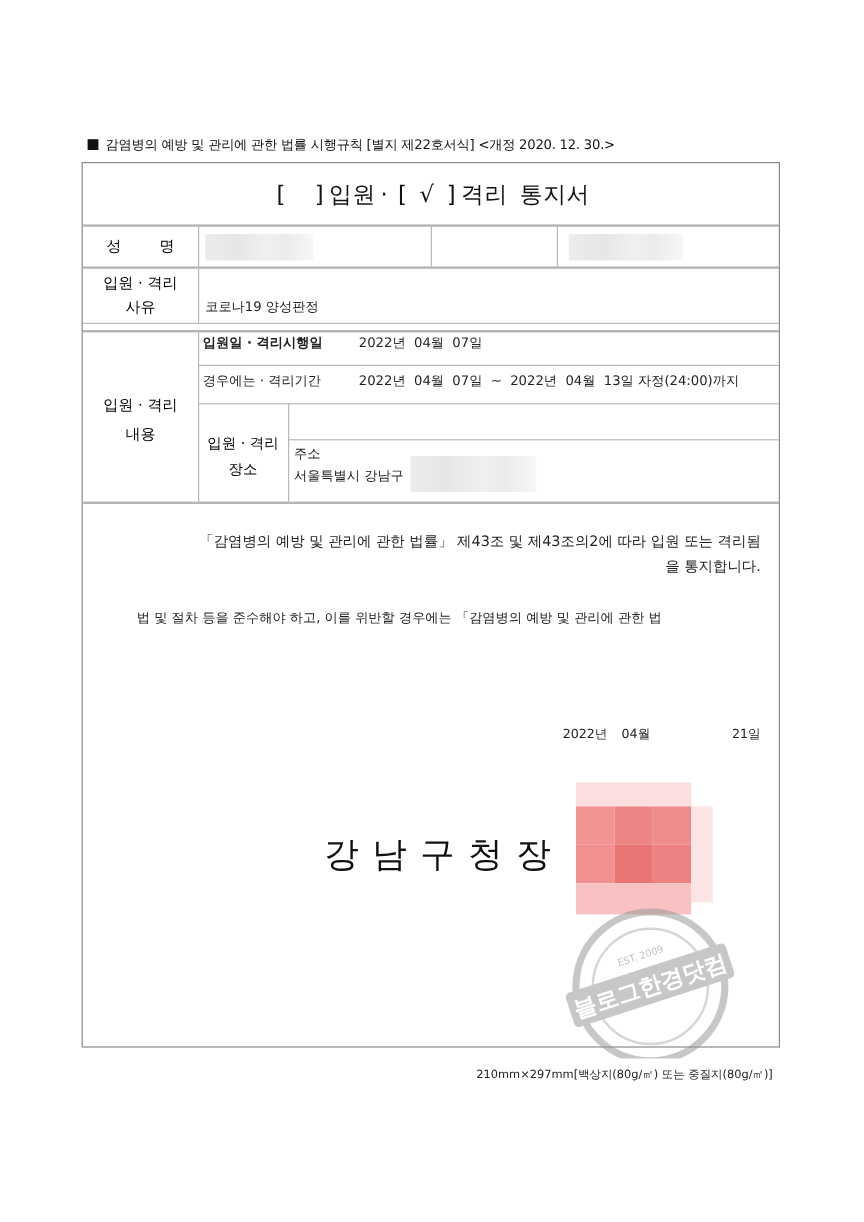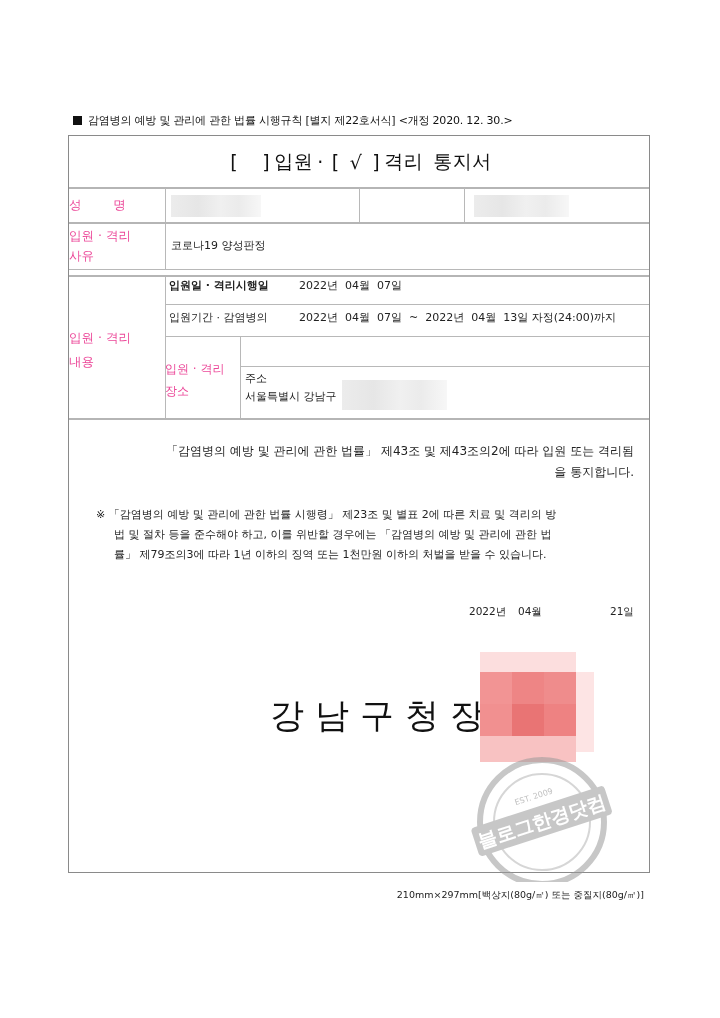--- a/index.html
+++ b/index.html
@@ -21,30 +21,30 @@
     .title-row {
       position: absolute; left: 0; top: 0; width: 580px; height: 51px;
       border-bottom: 2px solid #b5b5b5;
       display: flex; align-items: center; justify-content: center;
       font-size: 19px; color: #111; letter-spacing: 0.5px;
     }
     .title-row .br { margin: 0 4px; }
     .cell { position: absolute; box-sizing: border-box; }
     .hline { position: absolute; left: 0; width: 580px; height: 0; border-top: 1px solid #b8b8b8; }
     .vline { position: absolute; width: 0; border-left: 1px solid #b8b8b8; }
-    .label { font-size: 12.5px; color: #ec4899; text-align: left; }
+    .label { font-size: 12.5px; color: #000000; text-align: center; }
     .value { font-size: 11px; color: #222; }
     .blur {
       position: absolute; background: linear-gradient(90deg, #ececec 0%, #e6e6e6 30%, #f0f0f0 55%, #ebebeb 75%, #f7f7f7 100%);
       filter: blur(0.5px);
     }
     .notice { position: absolute; font-size: 12px; color: #222; line-height: 21px; }
     .note { position: absolute; font-size: 11px; color: #222; line-height: 20px; }
     .date-row { position: absolute; top: 604px; font-size: 10.5px; color: #222; }
-    .signer { position: absolute; left: 270px; top: 693px; font-size: 34px; color: #111; letter-spacing: 11px; }
+    .signer { position: absolute; left: 270px; top: 693px; font-size: 29px; color: #111; letter-spacing: 11px; }
     .seal-blur {
       position: absolute; left: 480px; top: 652px; width: 96px; height: 110px;
       background:
         linear-gradient(180deg, rgba(255,255,255,0) 0%, rgba(255,255,255,0) 100%);
     }
     .seal-blur div { position: absolute; }
     .stamp {
       position: absolute; left: 462px; top: 752px; width: 160px; height: 130px; opacity: 0.55;
     }
     .paper-size { position: absolute; right: 76px; top: 889px; font-size: 9.5px; color: #222; white-space: nowrap; }
@@ -79,37 +79,37 @@
   </div>
   <div class="blur" style="left:102px; top:59px; width:90px; height:22px;"></div>
   <div class="blur" style="left:405px; top:59px; width:95px; height:22px;"></div>
   <div class="hline" style="top:86px; border-top:2px solid #b5b5b5;"></div>
 
   <div class="vline" style="left:96px; top:88px; height:45px;"></div>
   <div class="cell label" style="left:0; top:90px; width:96px; line-height:20px;">
     <div>입원 · 격리</div>
     <div>사유</div>
   </div>
-  <div class="cell value" style="left:102px; top:102px;text-align:center;">코로나19 양성판정</div>
+  <div class="cell value" style="left:102px; top:112px;text-align:center;">코로나19 양성판정</div>
   <div class="hline" style="top:133px;"></div>
   <div class="hline" style="top:139px; border-top:2px solid #b5b5b5;"></div>
 
   <div class="vline" style="left:96px; top:141px; height:142px;"></div>
   <div class="cell label" style="left:0; top:190px; width:96px; line-height:24px;">
     <div>입원 · 격리</div>
     <div>내용</div>
   </div>
 
   <div class="cell value" style="left:100px; top:142px; white-space:nowrap;">
     <span style="display:inline-block; width:130px;font-weight:bold;">입원일 · 격리시행일</span><span style="white-space:pre">2022년  04월  07일</span>
   </div>
   <div class="hline" style="left:96px; width:484px; top:168px;"></div>
 
   <div class="cell value" style="left:100px; top:174px; white-space:nowrap;">
-    <span style="display:inline-block; width:130px;">입원기간 · 감염병의</span><span style="white-space:pre">2022년  04월  07일  ~  2022년  04월  13일 자정(24:00)까지</span>
+    <span style="display:inline-block; width:130px;">경우에는 · 격리기간</span><span style="white-space:pre">2022년  04월  07일  ~  2022년  04월  13일 자정(24:00)까지</span>
   </div>
   <div class="hline" style="left:96px; width:484px; top:200px;"></div>
 
   <div class="vline" style="left:171px; top:200px; height:82px;"></div>
   <div class="cell label" style="left:96px; top:222px; width:75px; line-height:22px; font-size:12px;">
     <div>입원 · 격리</div>
     <div>장소</div>
   </div>
   <div class="hline" style="left:171px; width:409px; top:230px;"></div>
   <div class="cell value" style="left:176px; top:234px; line-height:18px;">
@@ -118,23 +118,21 @@
   </div>
   <div class="blur" style="left:273px; top:244px; width:105px; height:30px;"></div>
   <div class="hline" style="top:282px; border-top:2px solid #b5b5b5;"></div>
 
   <div class="notice" style="left:20px; top:305px; width:545px;text-align:right;">
     <div>「감염병의 예방 및 관리에 관한 법률」 제43조 및 제43조의2에 따라 입원 또는 격리됨</div>
     <div>을 통지합니다.</div>
   </div>
 
   <div class="note" style="left:27px; top:369px; width:540px;">
-    <div style="white-space:nowrap;"><span>※</span> <span>「감염병의 예방 및 관리에 관한 법률 시행령」 제23조 및 별표 2에 따른 치료 및 격리의 방</span></div>
     <div style="padding-left:18px; white-space:nowrap;">법 및 절차 등을 준수해야 하고, 이를 위반할 경우에는 「감염병의 예방 및 관리에 관한 법</div>
-    <div style="padding-left:18px; white-space:nowrap;">률」 제79조의3에 따라 1년 이하의 징역 또는 1천만원 이하의 처벌을 받을 수 있습니다.</div>
   </div>
 
   <div class="date-row" style="left:400px; top:469px;">2022년</div>
   <div class="date-row" style="left:449px; top:469px;">04월</div>
   <div class="date-row" style="left:541px; top:469px;">21일</div>
 </div>
 
 <div class="signer">강남구청장</div>
 
 <div class="seal-blur">

